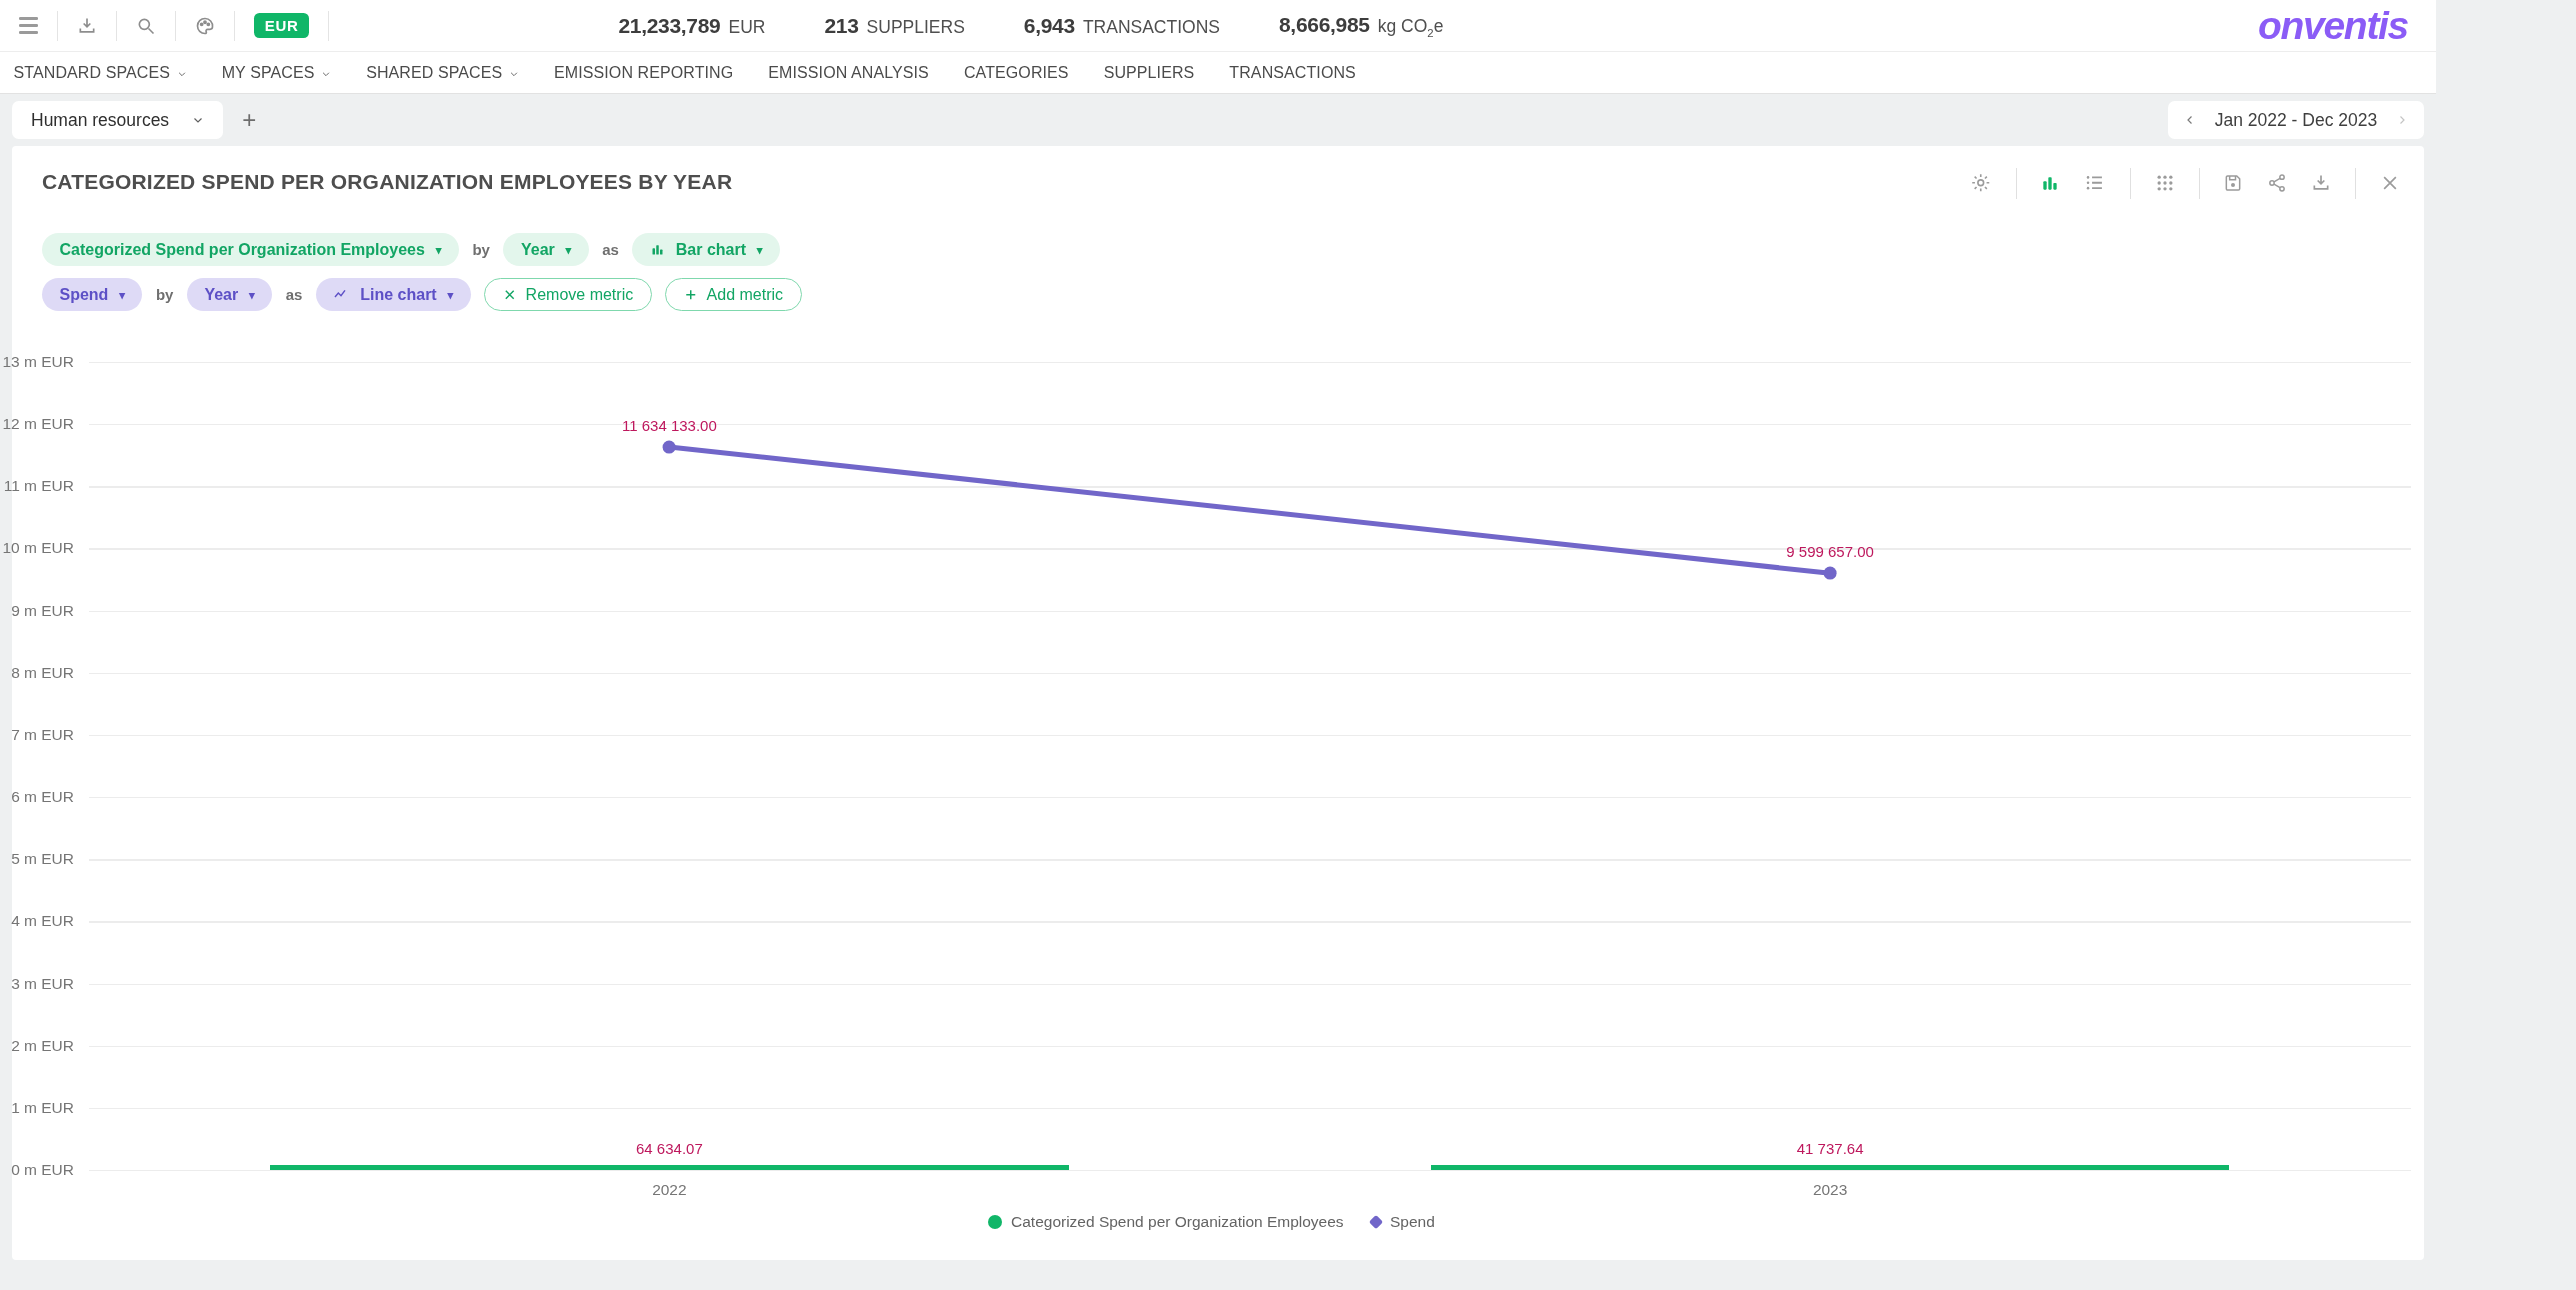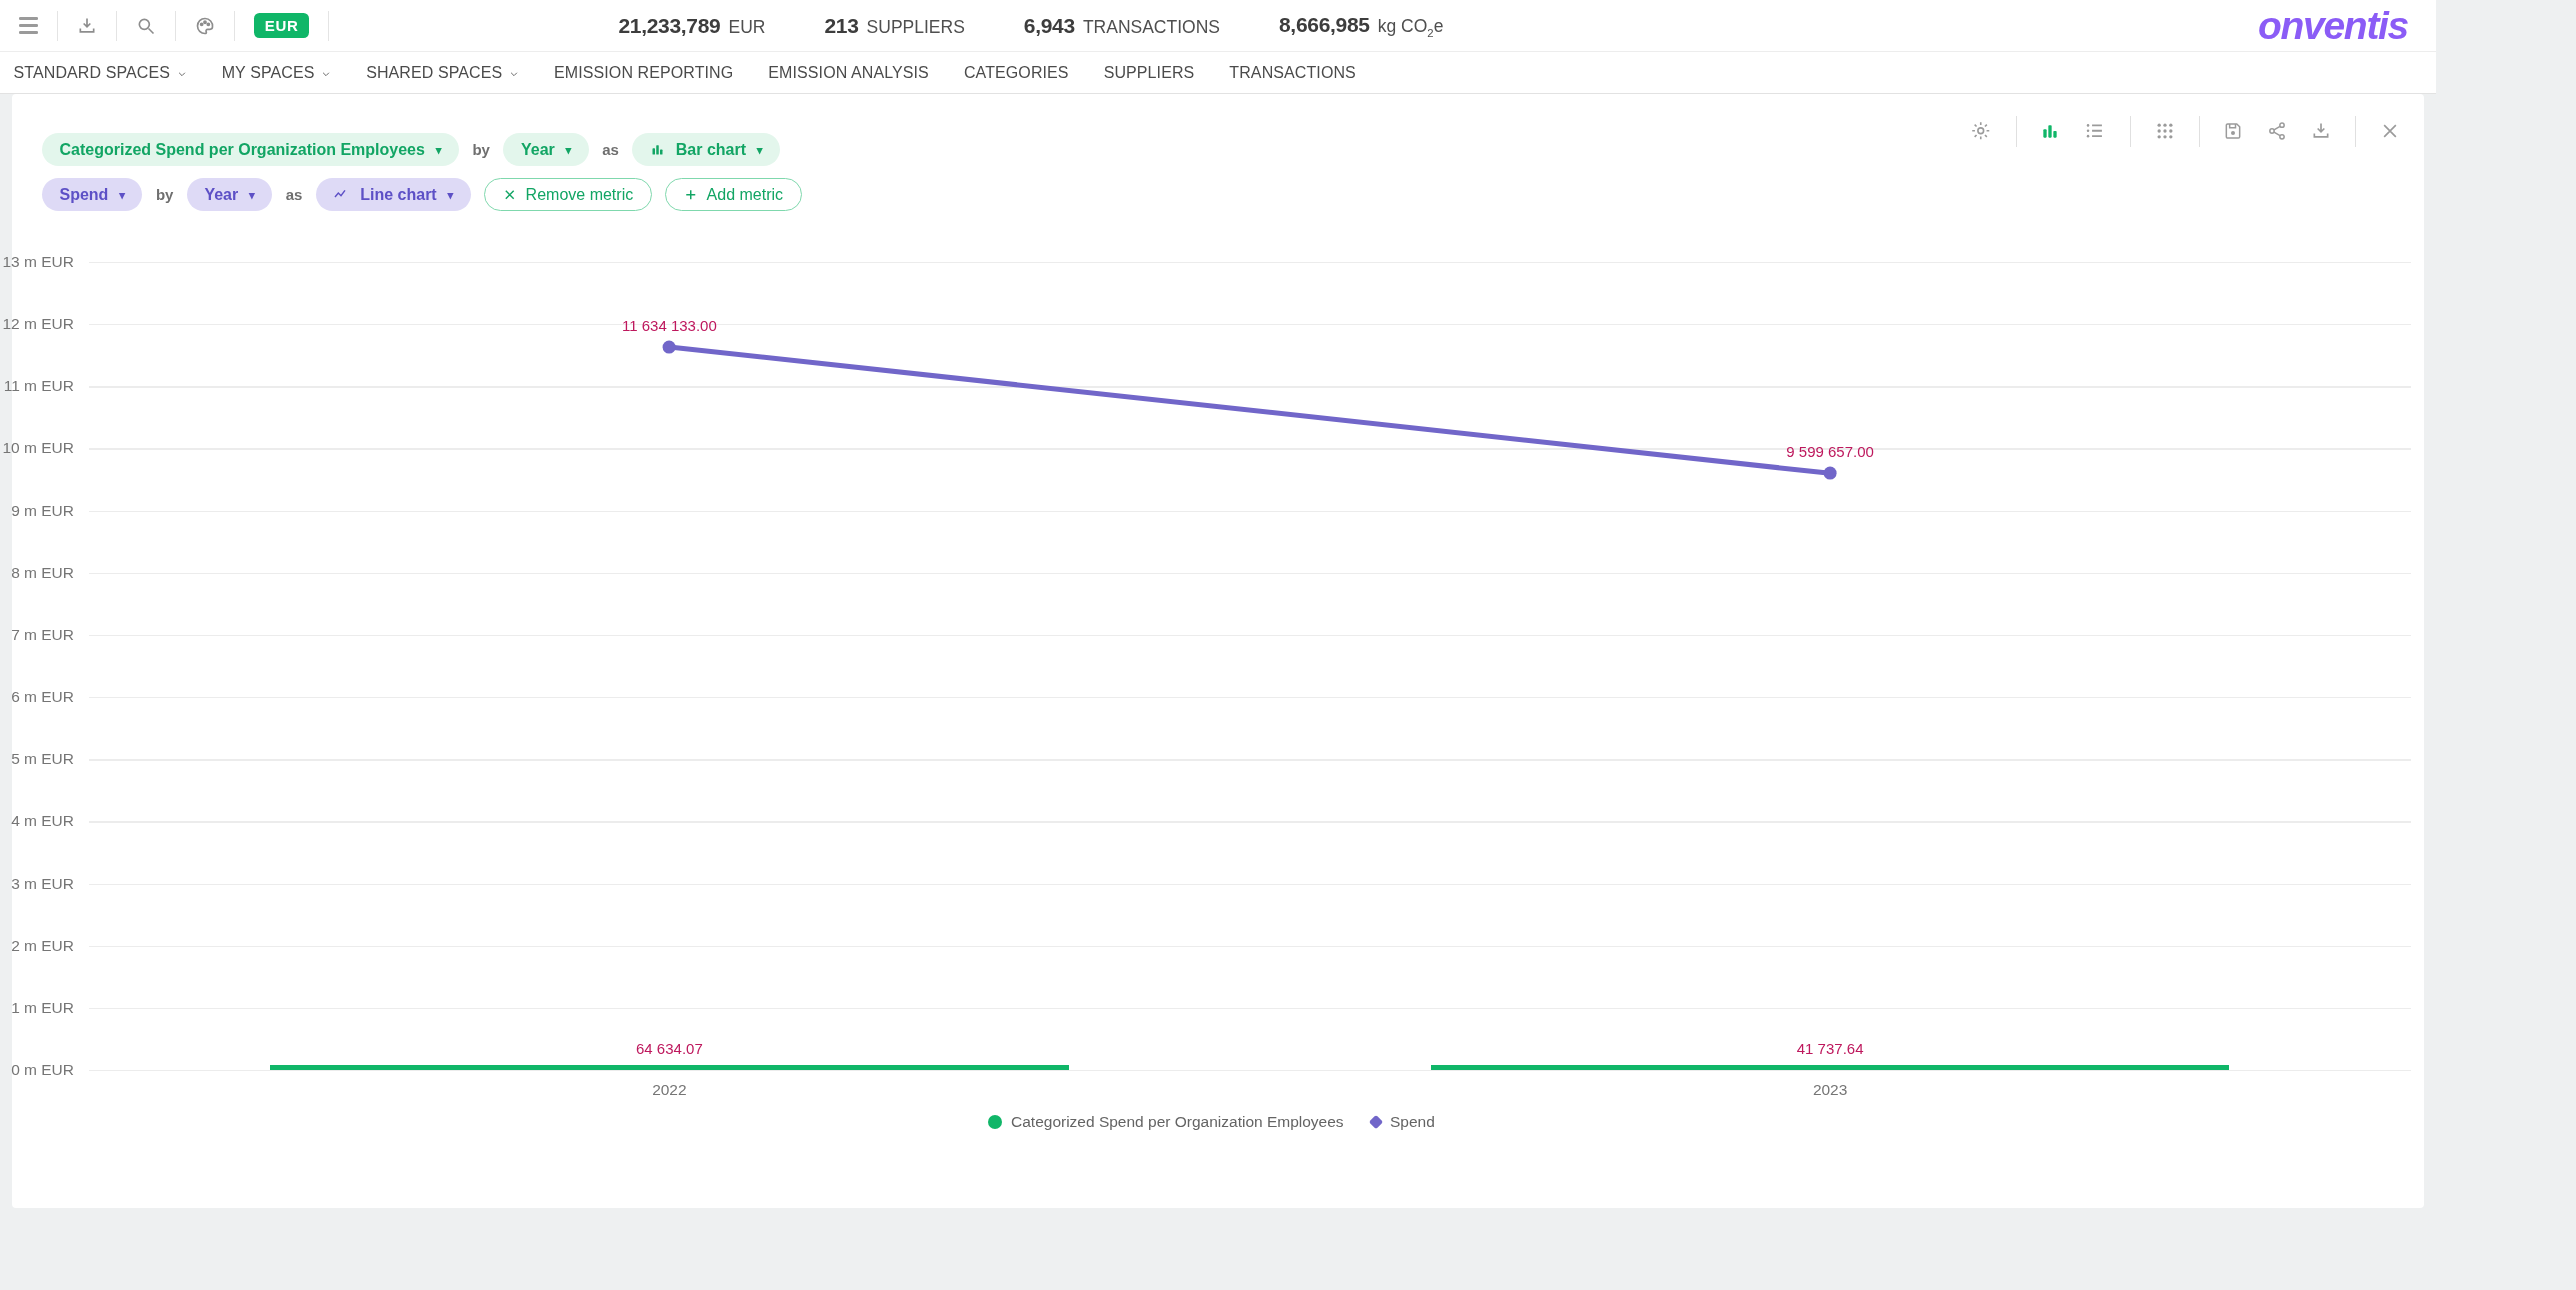--- a/index.html
+++ b/index.html
@@ -154,22 +154,45 @@
         <span>CATEGORIES</span>
       </div>
     <div class="nav-item">
         <span>SUPPLIERS</span>
       </div>
     <div class="nav-item">
         <span>TRANSACTIONS</span>
       </div>
   </nav>
 
+  <div class="wsbar">
+    <div class="tab-pill">
+      <span>Human resources</span>
+      <svg width="12" height="12" viewBox="0 0 24 24" fill="none" stroke="#5f5f5f" stroke-width="2.4">
+          <path d="M5 9l7 7 7-7"></path>
+        </svg>
+    </div>
+    <div class="add-tab">+</div>
+    <div class="date-pill">
+      <span class="chev">
+          <svg width="12" height="12" viewBox="0 0 24 24" fill="none" stroke="#7a7a7a" stroke-width="2.4">
+            <path d="M15 5l-7 7 7 7"></path>
+          </svg>
+        </span>
+      <span>Jan 2022 - Dec 2023</span>
+      <span class="chev">
+          <svg width="12" height="12" viewBox="0 0 24 24" fill="none" stroke="#c4c4c4" stroke-width="2.4">
+            <path d="M9 5l7 7-7 7"></path>
+          </svg>
+        </span>
+    </div>
+  </div>
 
   <section class="card">
+    <h1 class="panel-title">CATEGORIZED SPEND PER ORGANIZATION EMPLOYEES BY YEAR</h1>
 
     <div class="toolbar">
       <span class="tool">
           <svg width="21.5" height="21.5" viewBox="0 0 24 24" fill="none" stroke="currentColor" stroke-width="1.8">
             <circle cx="12" cy="12" r="3.2"></circle>
             <path d="M12 2.5v3M12 18.5v3M2.5 12h3M18.5 12h3M5.2 5.2l2.1 2.1M16.7 16.7l2.1 2.1M18.8 5.2l-2.1 2.1M7.3 16.7l-2.1 2.1"></path>
           </svg>
         </span>
       <span class="tool-divider"></span>
       <span class="tool active">

